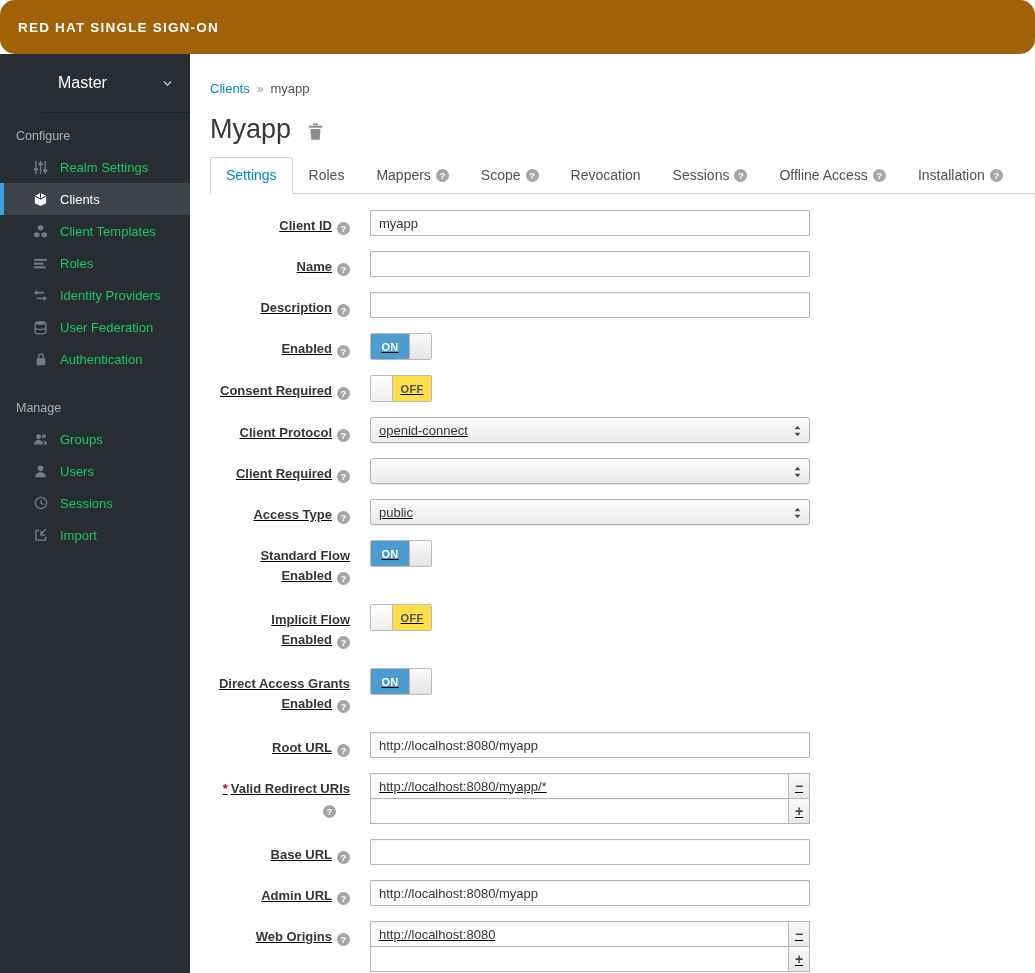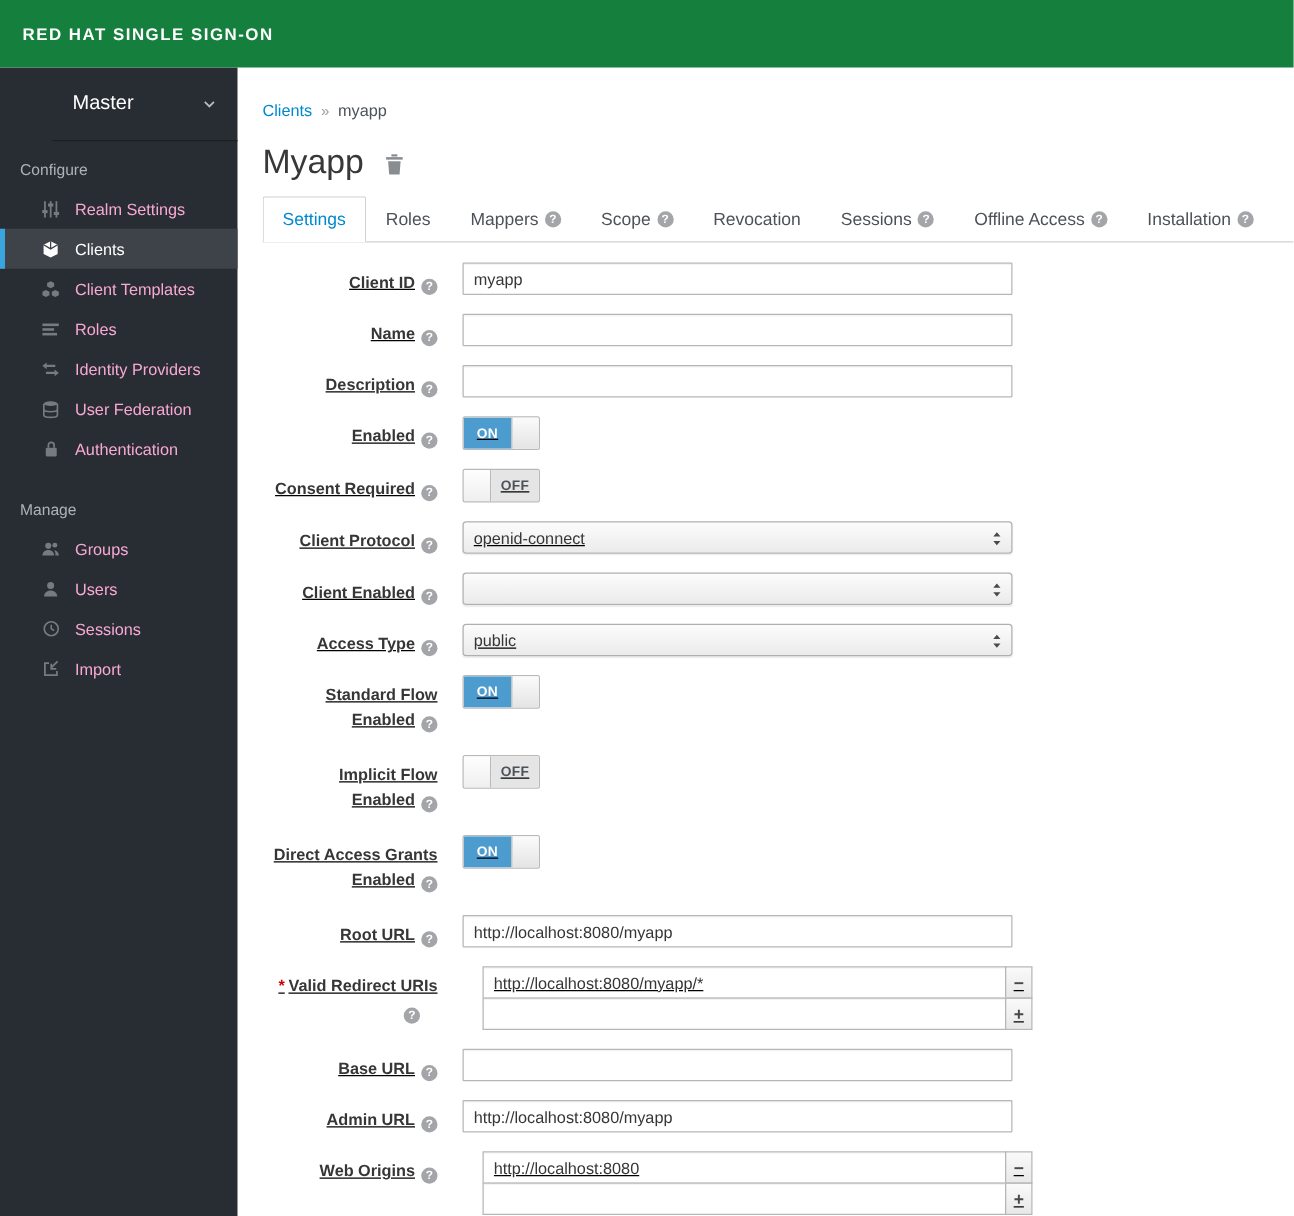--- a/index.html
+++ b/index.html
@@ -2,35 +2,35 @@
 <html><head>
 <meta charset="utf-8">
 <style>
   * { margin:0; padding:0; box-sizing:border-box; }
   html,body { width:1035px; height:973px; overflow:hidden; background:#fff;
     font-family:"Liberation Sans", sans-serif; }
   body { position:relative; }
 
   
   .app-header { position:absolute; top:0; left:0; right:0; height:54px;
-    background:#15803d; display:flex; align-items:center; z-index:30; }
+    background:#a16207; display:flex; align-items:center; z-index:30;border-radius:15px; }
   .brand { color:#fff; font-size:13.5px; font-weight:bold; letter-spacing:1.2px;
     padding-left:18px; }
 
   
   .sidebar { position:absolute; top:54px; left:0; bottom:0; width:190px;
     background:#282d33; z-index:20; }
   .realm-selector { height:59px; display:flex; align-items:center;
     justify-content:space-between; padding:0 16px; color:#fff; font-size:16px;
     border-bottom:1px solid #1d2125; cursor:pointer;margin-left:42px; }
   .realm-selector .chev { color:#b9bbbd; display:flex; }
   .nav-section-title { padding:16px 16px 8px; color:#aeb2b6; font-size:12.5px; }
   .nav-section-title.second { padding-top:26px; }
   .nav-item { height:32px; display:flex; align-items:center; gap:11px;
-    padding-left:28px; color:#f9a8d4; font-size:13px; cursor:pointer;
+    padding-left:28px; color:#22c55e; font-size:13px; cursor:pointer;
     border-left:4px solid transparent; }
   .nav-item .nav-icon { width:17px; display:flex; justify-content:center;
     color:#767b81; flex:0 0 17px; }
   .nav-item.active { background:#3e434a; border-left-color:#39a5dc;
     color:#fff; }
   .nav-item.active .nav-icon { color:#fff; }
 
   
   .content { position:absolute; top:54px; left:190px; right:0; bottom:0;
     background:#fff; padding-left:20px; overflow:hidden; }
@@ -79,32 +79,32 @@
   .toggle { display:flex; width:62px; height:27px; border:1px solid #b9b9b9;
     border-radius:2px; overflow:hidden; cursor:pointer; font-size:11px;
     font-weight:bold; }
   .toggle .t-label { flex:0 0 38px; display:flex; align-items:center;
     justify-content:center; letter-spacing:.3px; }
   .toggle .t-handle { flex:1; background:linear-gradient(#fbfbfb,#e4e4e4); }
   .toggle.on .t-label { background:#4d9ccf; color:#fff; }
   .toggle.on .t-handle { border-left:1px solid #b9b9b9; }
   .toggle.off .t-handle { border-right:1px solid #b9b9b9;
     background:linear-gradient(#fefefe,#efefef); }
-  .toggle.off .t-label { color:#4d5258; background:#e5e5e5; }
+  .toggle.off .t-label { color:#4d5258; background:#fde047; }
 
   
   .select-box { width:440px; height:26px; border:1px solid #b0b0b0;
     border-radius:3px; background:linear-gradient(#fcfcfc,#ebebeb);
     display:flex; align-items:center; padding:0 26px 0 8px; font-size:13px;
     color:#363636; position:relative; cursor:pointer;
     box-shadow:0 1px 1px rgba(0,0,0,.08); }
   .select-box .arrows { position:absolute; right:7px; top:5px; display:flex; }
 
   
-  .uri-row { display:flex;margin-left:16px; }
+  .uri-row { display:flex; }
   .uri-row + .uri-row { margin-top:-1px; }
   .uri-row input.text-input { width:419px; border-radius:0; }
   .sq-btn { width:22px; height:26px; margin-left:-1px; border:1px solid #b6b6b6;
     background:linear-gradient(#fafafa,#e8e8e8); color:#46484a; font-size:14px;
     font-weight:bold; display:flex; align-items:center; justify-content:center;
     cursor:pointer; line-height:1; }
   .sq-btn.minus::after { content:"\2212"; }
   .sq-btn.plus::after { content:"+"; }
 
   
@@ -344,21 +344,21 @@
           <span class="arrows">
               <svg width="9" height="16" viewBox="0 0 10 16" fill="#4a4a4a">
                 <path d="M5 2.2 8.2 6H1.8zM5 13.8 1.8 10h6.4z"></path>
               </svg>
             </span>
         </div>
       </div>
     </div>
 
     <div class="form-row">
-      <div class="form-label"><span>Client Enabled</span><span class="qicon"></span></div>
+      <div class="form-label"><span>Client Required</span><span class="qicon"></span></div>
       <div class="form-field">
         <div class="select-box">
           <span></span>
           <span class="arrows">
               <svg width="9" height="16" viewBox="0 0 10 16" fill="#4a4a4a">
                 <path d="M5 2.2 8.2 6H1.8zM5 13.8 1.8 10h6.4z"></path>
               </svg>
             </span>
         </div>
       </div>

